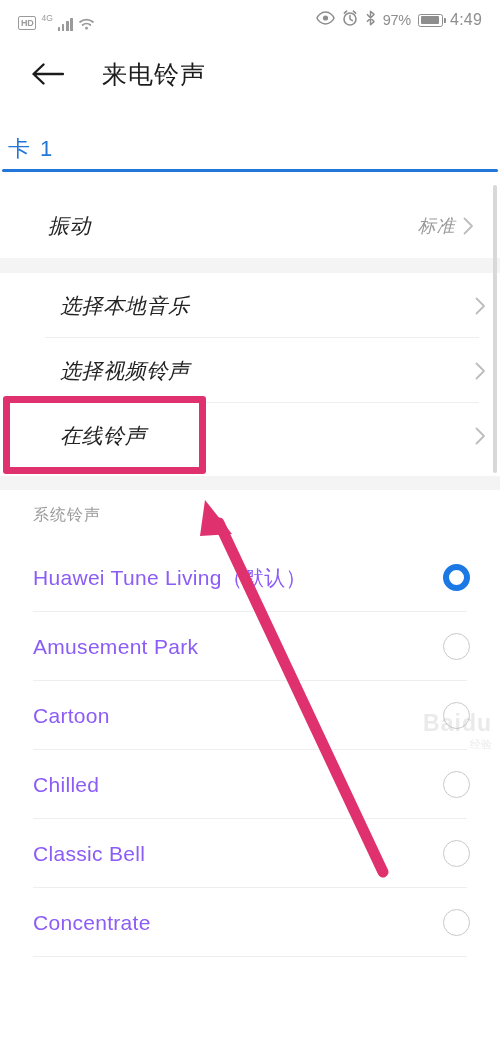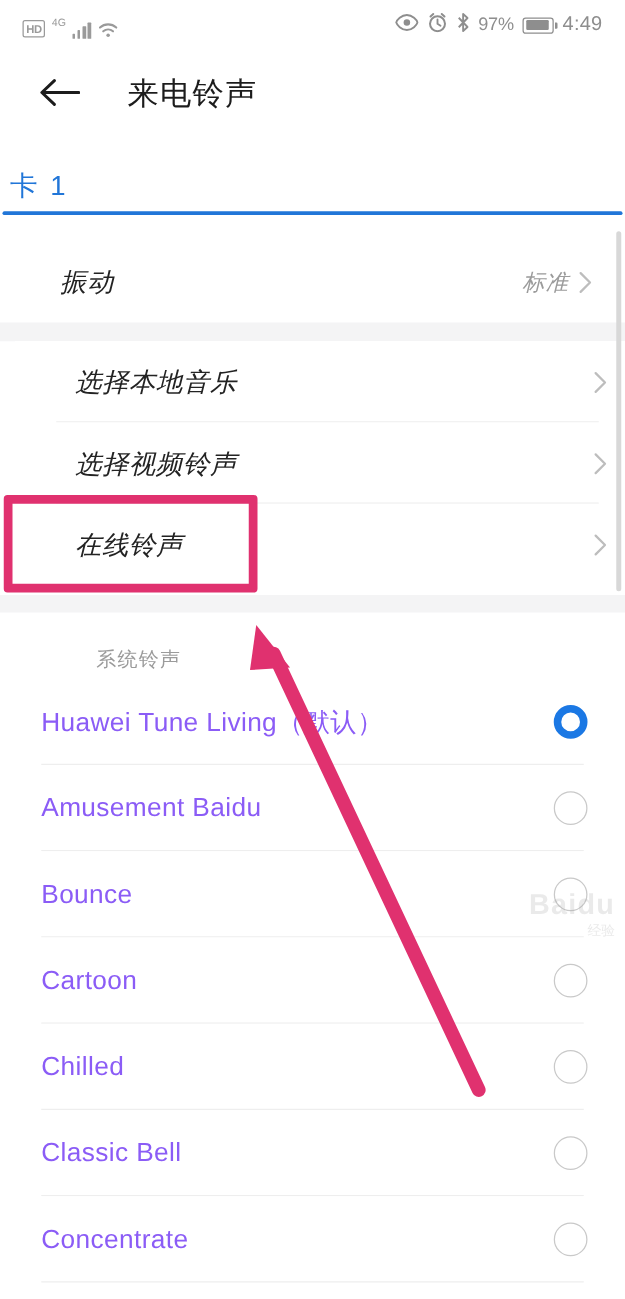--- a/index.html
+++ b/index.html
@@ -213,41 +213,36 @@
       <span class="chev">
         <svg width="11" height="18" viewBox="0 0 11 18">
             <path d="M1.5 1.5L9 9l-7.5 7.5" fill="none" stroke="#bdbdbd" stroke-width="1.8" stroke-linecap="round" stroke-linejoin="round"></path>
           </svg>
       </span>
     </div>
   </div>
 
   <div class="gap" style="top:476px;height:14px;"></div>
 
-  <div class="sys-head" style="top:518px;margin-left:44px;">系统铃声</div>
+  <div class="sys-head" style="top:505px;">系统铃声</div>
 
   <div class="sect" style="top:543px;height:496px;">
 
     <div class="tone">
       <span class="tname">Huawei Tune Living（默认）</span>
       <span class="radio on"></span>
       <span class="tdiv"></span>
     </div>
 
     <div class="tone">
-      <span class="tname">Amusement Baidu</span>
-      <span class="radio"></span>
-      <span class="tdiv"></span>
-    </div>
-
-    <div class="tone">
-      <span class="tname">Bounce</span>
-      <span class="radio"></span>
-      <span class="tdiv"></span>
-    </div>
+      <span class="tname">Amusement Park</span>
+      <span class="radio"></span>
+      <span class="tdiv"></span>
+    </div>
+
 
     <div class="tone">
       <span class="tname">Cartoon</span>
       <span class="radio"></span>
       <span class="tdiv"></span>
     </div>
 
     <div class="tone">
       <span class="tname">Chilled</span>
       <span class="radio"></span>

